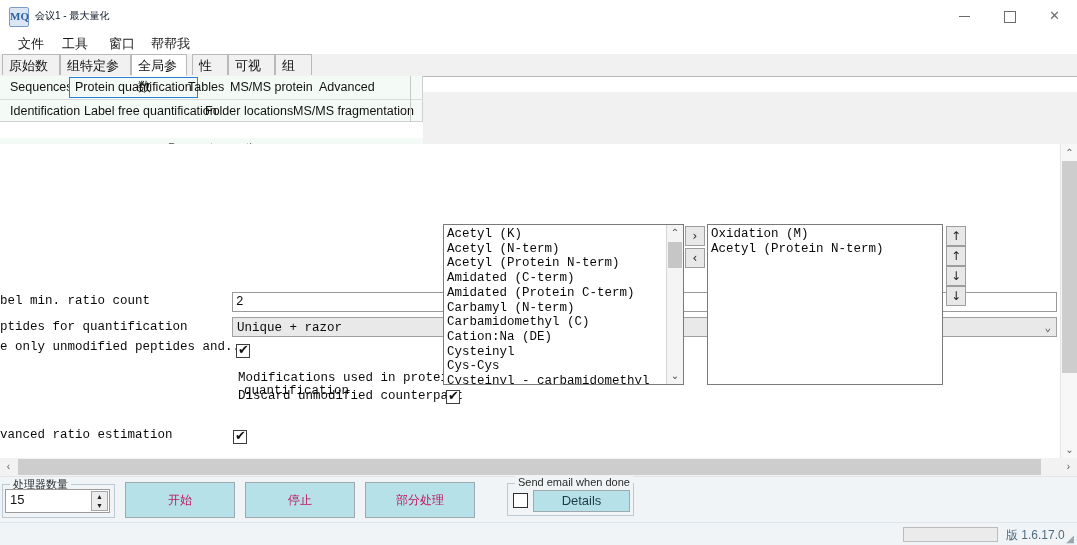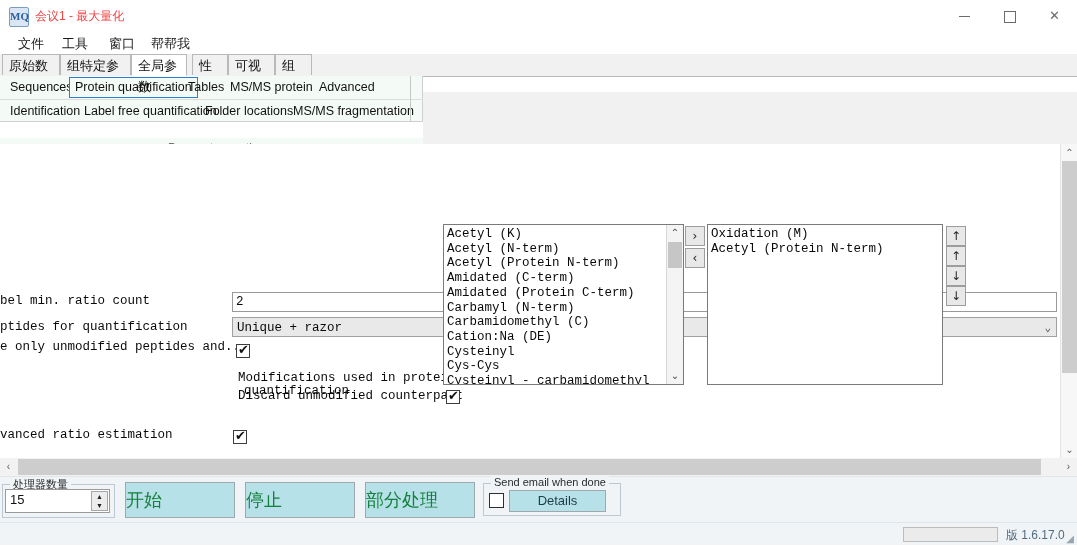--- a/index.html
+++ b/index.html
@@ -17,21 +17,21 @@
     background:#ffffff;border-bottom:1px solid #f0f0f0;
   }
   .title-ico{
     position:absolute;left:9px;top:7px;width:18px;height:18px;
     background:#dbe6f4;border:1px solid #7a9cc6;border-radius:2px;
     color:#2b5f9e;font-size:11px;line-height:17px;text-align:right;
     font-family:"Liberation Serif", serif;font-weight:bold;
   }
   .title-text{
     position:absolute;left:35px;top:7px;height:18px;line-height:18px;
-    font-size:12px;color:#ef4444;
+    font-size:10px;color:#0f172a;
   }
   .wbtn{
     position:absolute;top:0;width:45px;height:31px;
     color:#6b6b6b;font-size:13px;line-height:31px;text-align:center;
     cursor:default;
   }
   #w-min{left:942px;}
   #w-max{left:987px;}
   #w-close{left:1032px;}
   .glyph-min{display:inline-block;width:11px;height:1px;background:#6b6b6b;vertical-align:middle;}
@@ -208,21 +208,21 @@
   }
   .spin .btns .b{
     position:absolute;left:0;width:15px;height:9px;text-align:center;
     font-size:7px;line-height:9px;color:#222;
   }
   .spin .btns .b.u{top:0;}
   .spin .btns .b.d{top:9px;}
   .actbtn{
     position:absolute;box-sizing:border-box;
     background:#b7e1e8;border:1px solid #9fa9ad;
-    text-align:left;font-size:18px;color:#15803d;cursor:default;
+    text-align:center;font-size:12px;color:#be185d;cursor:default;
   }
   .detbtn{
     position:absolute;box-sizing:border-box;
     background:#b7e1e8;border:1px solid #9fa9ad;
     text-align:center;font-size:13px;color:#1d3c45;cursor:default;
   }
   .chk2{
     position:absolute;width:15px;height:15px;box-sizing:border-box;
     border:1px solid #2f2f2f;background:#ffffff;cursor:default;
   }
@@ -369,21 +369,21 @@
           <div class="b u">▲</div>
           <div class="b d">▼</div>
         </div>
       </div>
     </div>
 
     <div class="actbtn" style="left:125px;top:5px;width:110px;height:36px;line-height:34px">开始</div>
     <div class="actbtn" style="left:245px;top:5px;width:110px;height:36px;line-height:34px">停止</div>
     <div class="actbtn" style="left:365px;top:5px;width:110px;height:36px;line-height:34px">部分处理</div>
 
-    <div class="grp" style="left:483px;top:6px;width:138px;height:33px">
+    <div class="grp" style="left:507px;top:6px;width:127px;height:33px">
       <div class="cap">Send email when done</div>
       <div class="chk2" style="left:5px;top:9px"></div>
       <div class="detbtn" style="left:25px;top:6px;width:97px;height:22px;line-height:20px">Details</div>
     </div>
   </div>
 
   <div class="statusbar">
     <div class="progress"></div>
     <div class="ver">版 1.6.17.0</div>
     <div class="grip">◢</div>

